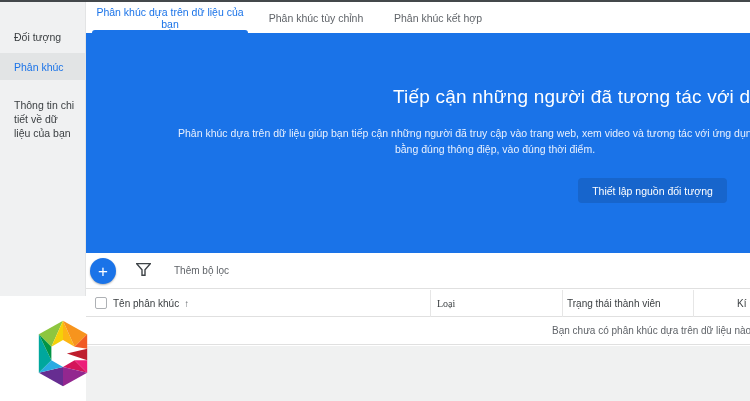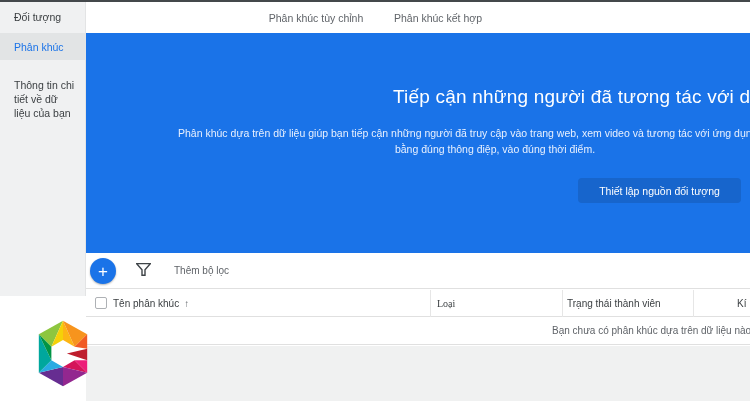--- a/index.html
+++ b/index.html
@@ -6,21 +6,21 @@
   html,body { width:750px; height:401px; overflow:hidden; }
   body {
     font-family:"Liberation Sans", sans-serif;
     background:#ffffff; position:relative; color:#3c4043;
   }
   .top-edge { position:absolute; left:0; top:0; width:750px; height:2px; background:#44484b; z-index:9; }
 
   
   .sidebar { position:absolute; left:0; top:2px; width:86px; height:294px;
              background:#f0f1f2; border-right:1px solid #e3e4e5; z-index:5; }
-  .sidebar-header { padding:9px 8px 10px 14px; font-size:10.5px; color:#3c4043; }
+  .sidebar-header { padding:9px 8px 10px 14px; font-size:10.5px; color:#3c4043;margin-top:20px; }
   .side-item { padding:6px 8px 6px 14px; font-size:10.5px; color:#3c4043;
                line-height:14px; cursor:pointer; }
   .side-item.active { background:#e2e4e5; color:#1a73e8; padding-top:7px; }
   .side-item + .side-item { margin-top:12px; }
 
   
   .tabbar { position:absolute; left:86px; top:2px; width:664px; height:31px; background:#fff; z-index:4; }
   .tab { position:absolute; top:0; height:31px; display:flex; align-items:center; justify-content:center;
          font-size:10.5px; color:#5f6368; cursor:pointer; text-align:center; line-height:12px; }
   .tab.active { color:#1a73e8; }
@@ -32,21 +32,21 @@
 
   
   .banner { position:absolute; left:86px; top:33px; width:664px; height:220px;
             background:#1a73e8; overflow:hidden; z-index:3; }
   .banner-title { position:absolute; left:307px; top:53px; font-size:19px; font-weight:400;
                   color:#ffffff; white-space:nowrap; letter-spacing:0.2px; }
   .banner-desc1 { position:absolute; left:92px; top:94px; font-size:10.5px; color:#e8f0fe;
                   white-space:nowrap; }
   .banner-desc2 { position:absolute; left:0; top:110px; width:818px; text-align:center;
                   font-size:10.5px; color:#e8f0fe; }
-  .banner-btn { position:absolute; left:492px; top:145px; width:163px; height:25px;
+  .banner-btn { position:absolute; left:492px; top:145px; width:149px; height:25px;
                 background:#1765cc; border:none; border-radius:4px; color:#fff;
                 font-size:10.5px; font-weight:500; font-family:"Liberation Sans",sans-serif;
                 cursor:pointer; display:flex; align-items:center; justify-content:center; }
 
   
   .toolbar { position:absolute; left:86px; top:253px; width:664px; height:35px; background:#fff; }
   .fab { position:absolute; left:4px; top:5px; width:26px; height:26px; border-radius:50%;
          background:#1a73e8; color:#fff; border:none; cursor:pointer;
          display:flex; align-items:center; justify-content:center;
          font-size:17px; line-height:1; font-family:"Liberation Sans",sans-serif;
@@ -87,20 +87,24 @@
 
 <div class="top-edge"></div>
 
 <nav class="sidebar">
   <div class="sidebar-header">Đối tượng</div>
   <div class="side-item active">Phân khúc</div>
   <div class="side-item">Thông tin chi tiết về dữ liệu của bạn</div>
 </nav>
 
 <div class="tabbar">
+  <div class="tab tab1 active">
+    <span>Phân khúc dựa trên dữ liệu của bạn</span>
+    <span class="underline"></span>
+  </div>
   <div class="tab tab2">
     <span>Phân khúc tùy chỉnh</span>
   </div>
   <div class="tab tab3">
     <span>Phân khúc kết hợp</span>
   </div>
 </div>
 
 <section class="banner">
   <h1 class="banner-title">Tiếp cận những người đã tương tác với doanh</h1>

